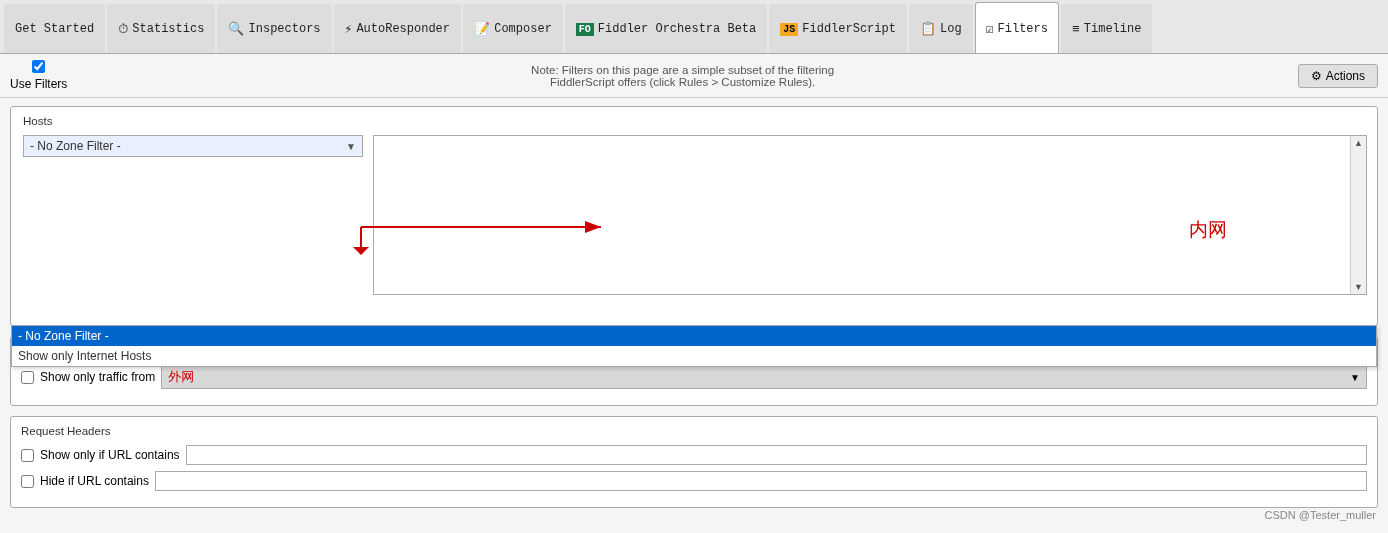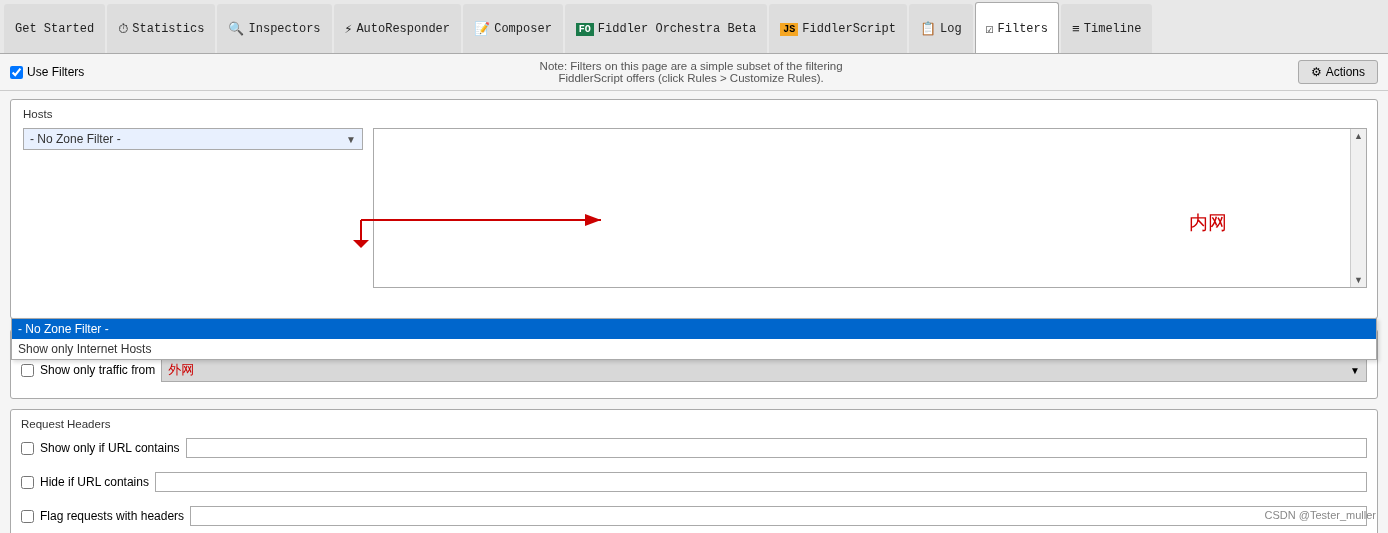--- a/index.html
+++ b/index.html
@@ -56,20 +56,21 @@
       padding: 6px 10px;
       background: #f5f5f5;
       border-bottom: 1px solid #ccc;
       gap: 10px;
     }
     .use-filters-check {
       display: flex;
       align-items: center;
       gap: 4px;
       font-weight: 500;
+      flex-direction: column;
     }
     .filter-note {
       flex: 1;
       text-align: center;
       color: #555;
       font-size: 11.5px;
     }
     .actions-btn {
       display: flex;
       align-items: center;
@@ -158,21 +159,21 @@
       display: flex;
       align-items: center;
       justify-content: space-between;
     }
 
     
     .header-row {
       display: flex;
       align-items: center;
       gap: 6px;
-      margin-bottom: 14px;
+      margin-bottom: 6px;
     }
     .header-input {
       flex: 1;
       height: 20px;
       border: 1px solid #aaa;
       background: #fff;
       padding: 0 4px;
       font-size: 11px;
     }
 
@@ -321,22 +322,17 @@
       <span>Show only if URL contains</span>
       <input type="text" class="header-input" style="">
     </div>
 
     <div class="header-row">
       <input type="checkbox" style="">
       <span>Hide if URL contains</span>
       <input type="text" class="header-input" style="">
     </div>
 
-    <div class="header-row">
-      <input type="checkbox" style="">
-      <span>Flag requests with headers</span>
-      <input type="text" class="header-input" style="">
-    </div>
   </div>
 
 </div>
 
 <div class="watermark">CSDN @Tester_muller</div>
 
 </body></html>

